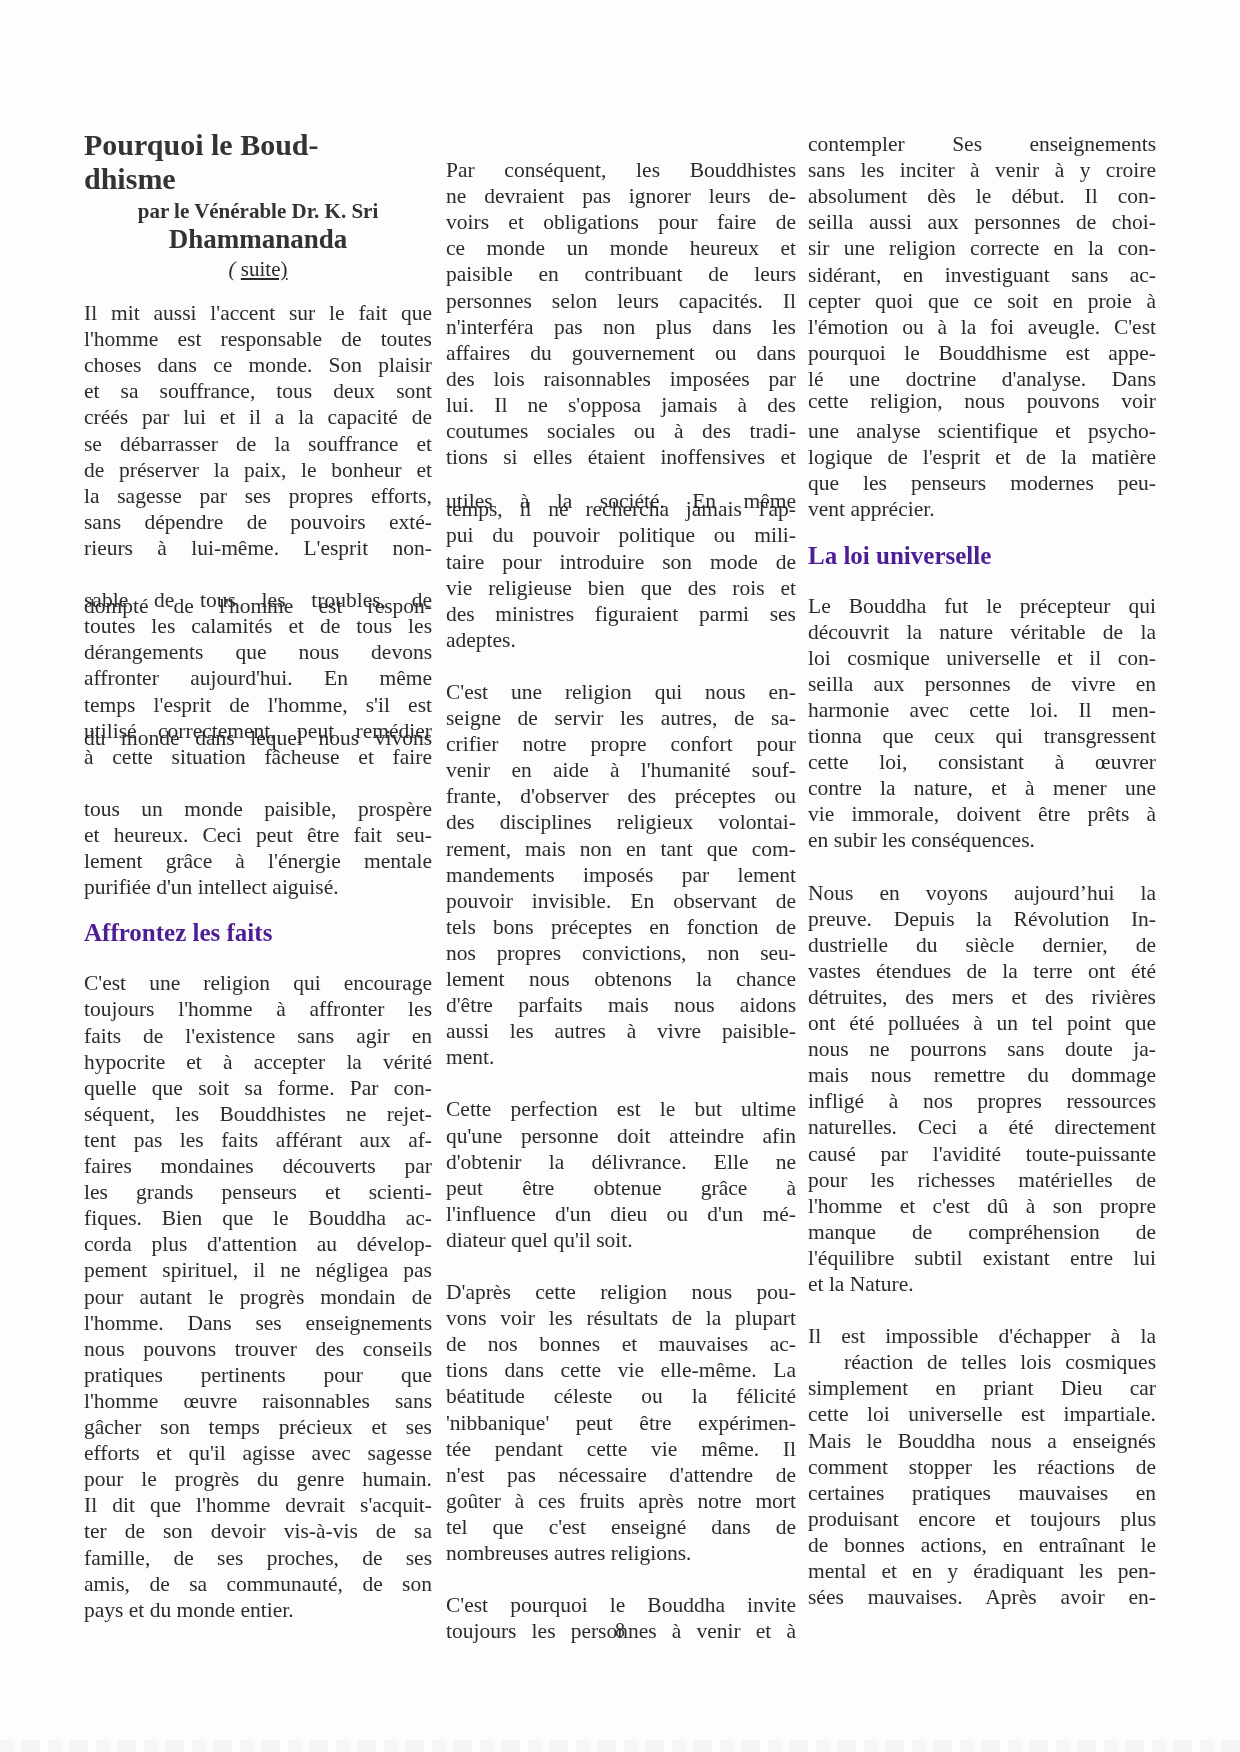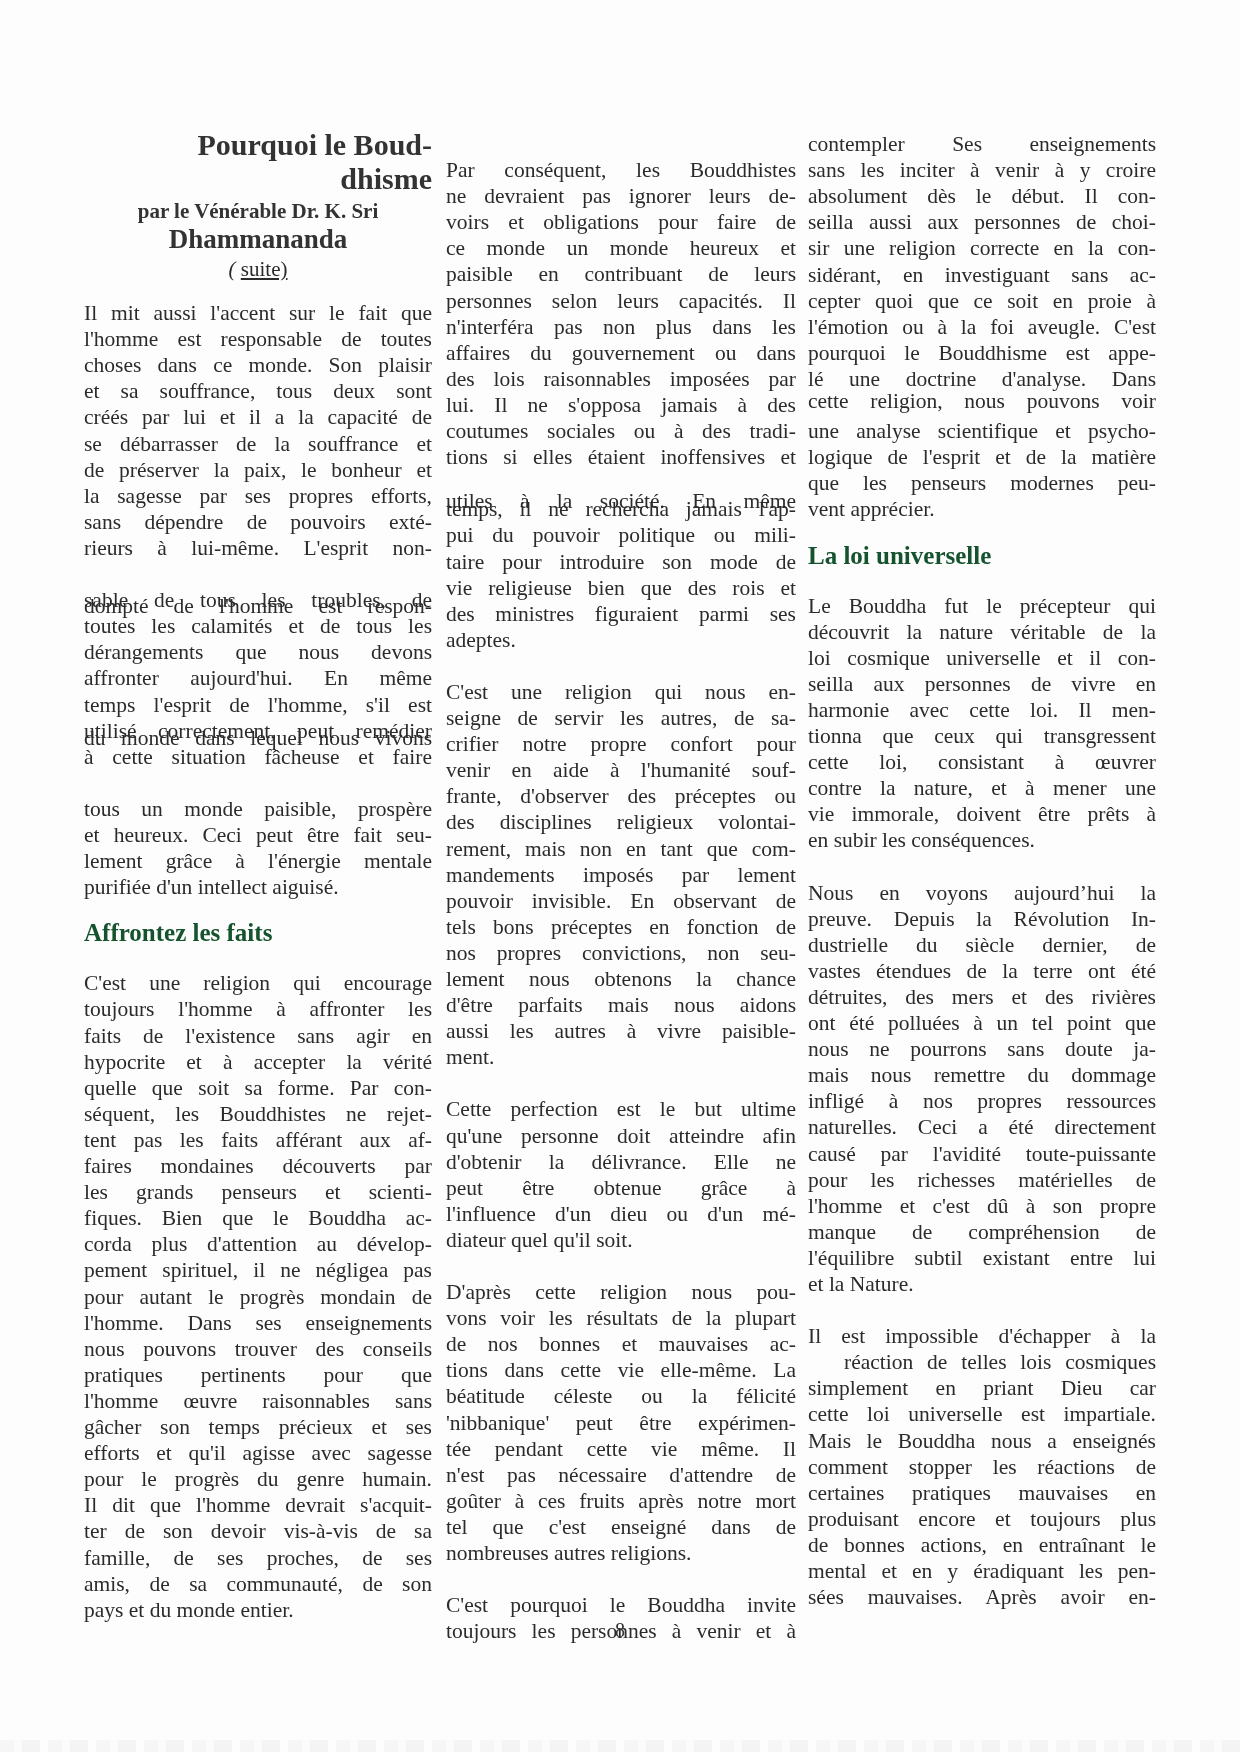--- a/index.html
+++ b/index.html
@@ -13,38 +13,38 @@
   #col-left { left: 84px; width: 348px; }
   #col-mid { left: 446px; width: 350px; }
   #col-right { left: 808px; width: 348px; }
   .line {
     position: absolute; left: 0; right: 0;
     font-size: 21.5px; line-height: 26px; height: 26px;
     white-space: nowrap; text-align: justify; text-align-last: justify;
   }
   .line.last { text-align-last: left; }
   .title {
-    position: absolute; left: 0; right: 0; text-align: right;
+    position: absolute; left: 0; right: 0; text-align: left;
     font-weight: bold; font-size: 30px; line-height: 34px; color: #333;
     white-space: nowrap;
   }
   .byline {
     position: absolute; left: 0; right: 0; text-align: center;
     font-weight: bold; white-space: nowrap; color: #333;
   }
   .byline.small { font-size: 21px; line-height: 26px; }
   .byline.big { font-size: 27px; line-height: 30px; }
   .suite {
     position: absolute; left: 0; right: 0; text-align: center;
     font-size: 21px; line-height: 26px; font-style: italic;
   }
   .suite span { font-style: normal; text-decoration: underline; }
   .heading {
     position: absolute; left: 0; right: 0;
-    font-weight: bold; font-size: 25px; line-height: 30px; color: #14532d;
+    font-weight: bold; font-size: 25px; line-height: 30px; color: #4c1d95;
     white-space: nowrap;
   }
   #page-number {
     position: absolute; left: 0; right: 0; top: 1618px;
     text-align: center; font-size: 20px; line-height: 24px; color: #333;
   }
   #scan-edge {
     position: absolute; left: 0; right: 0; bottom: 0; height: 12px;
     background: repeating-linear-gradient(90deg, #f6f6f6 0 14px, #fbfbfb 14px 22px, #f4f4f4 22px 40px, #fdfdfd 40px 48px);
   }

